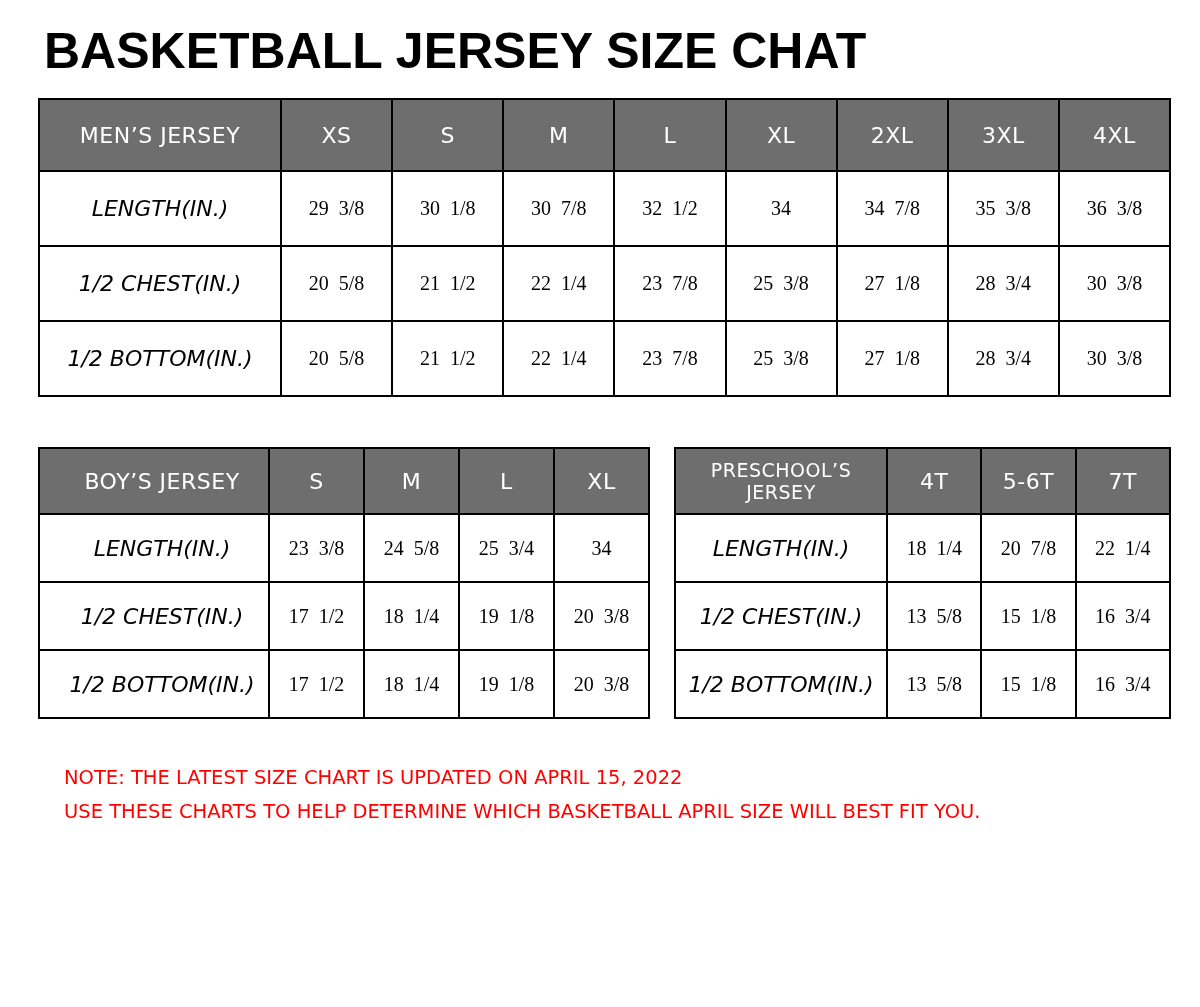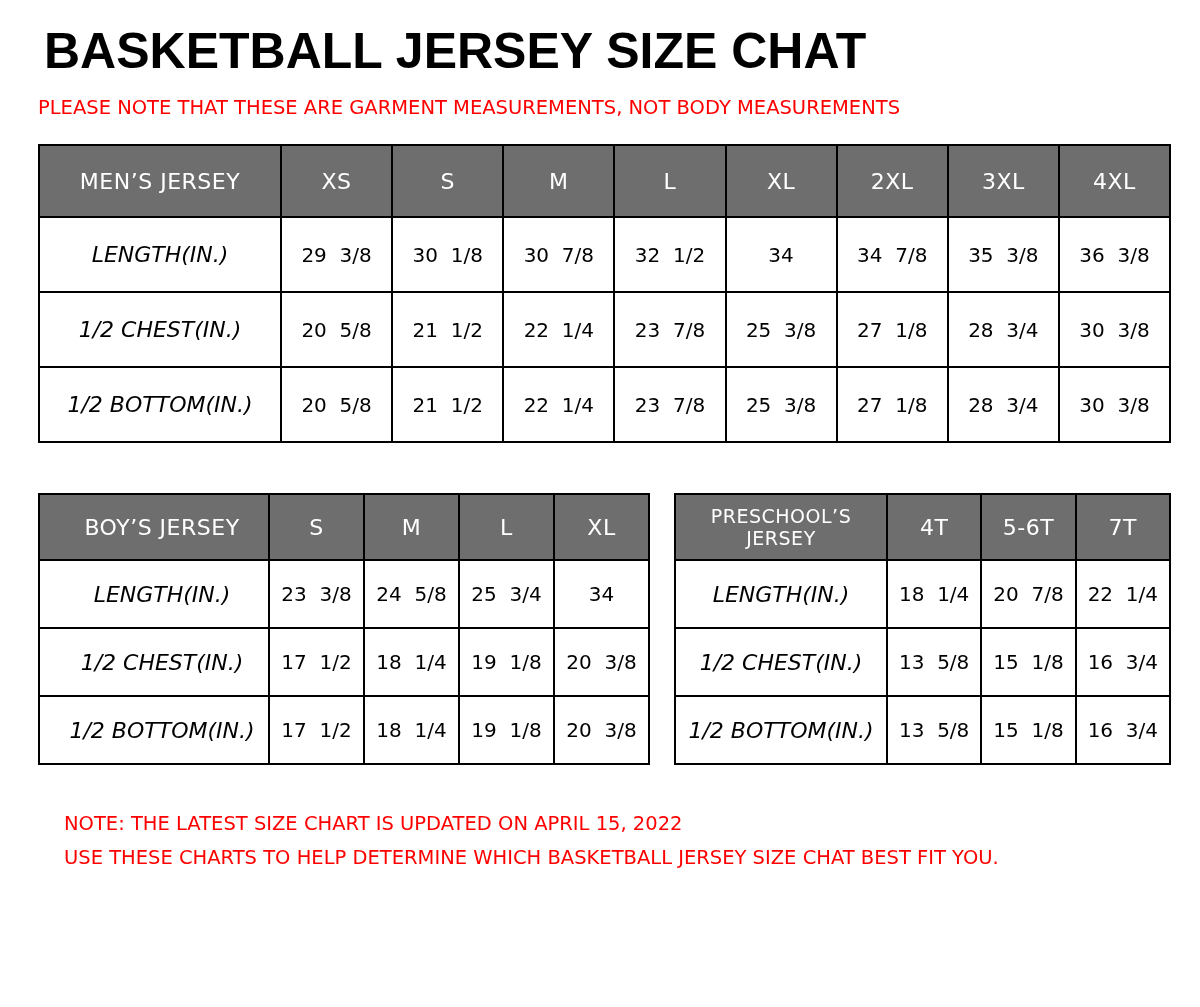--- a/index.html
+++ b/index.html
@@ -61,20 +61,21 @@
   }
   .rowlabel {
     font-size: 22px;
     text-align: center;
     white-space: nowrap;
     font-style: italic;
   }
   .val {
     font-size: 20px;
     white-space: pre;
+    font-family: Liberation Serif, serif;
   }
 
   
   #men-table {
     margin: 22px 0 0 12px;
     width: 1133px;
   }
   #men-table tr { height: 75px; margin-left: 32px; }
   #men-table tr.hdr { height: 72px; }
   #men-table .c0 { width: 240px; }
@@ -104,21 +105,20 @@
     font-family: "DejaVu Sans", sans-serif;
   }
 </style>
 </head>
 <body>
 
 <div class="page">
 
   <div class="title">BASKETBALL JERSEY SIZE CHAT</div>
 
-  <div class="note-top">PLEASE NOTE THAT THESE ARE GARMENT MEASUREMENTS, NOT BODY MEASUREMENTS</div>
 
   <table id="men-table">
     <tbody>
         <tr class="hdr">
       <td class="c0 hcell">MEN’S JERSEY</td>
       <td class="hcell">XS</td>
       <td class="hcell">S</td>
       <td class="hcell">M</td>
       <td class="hcell">L</td>
       <td class="hcell">XL</td>
@@ -223,16 +223,16 @@
         <td class="val">15  1/8</td>
         <td class="val">16  3/4</td>
       </tr>
     </tbody>
       </table>
 
   </div>
 
   <div class="notes-bottom">
     <div>NOTE: THE LATEST SIZE CHART IS UPDATED ON APRIL 15, 2022</div>
-    <div>USE THESE CHARTS TO HELP DETERMINE WHICH  BASKETBALL JERSEY  SIZE CHAT BEST FIT YOU.</div>
+    <div>USE THESE CHARTS TO HELP DETERMINE WHICH  BASKETBALL APRIL  SIZE WILL BEST FIT YOU.</div>
   </div>
 
 </div>
 
 </body></html>

